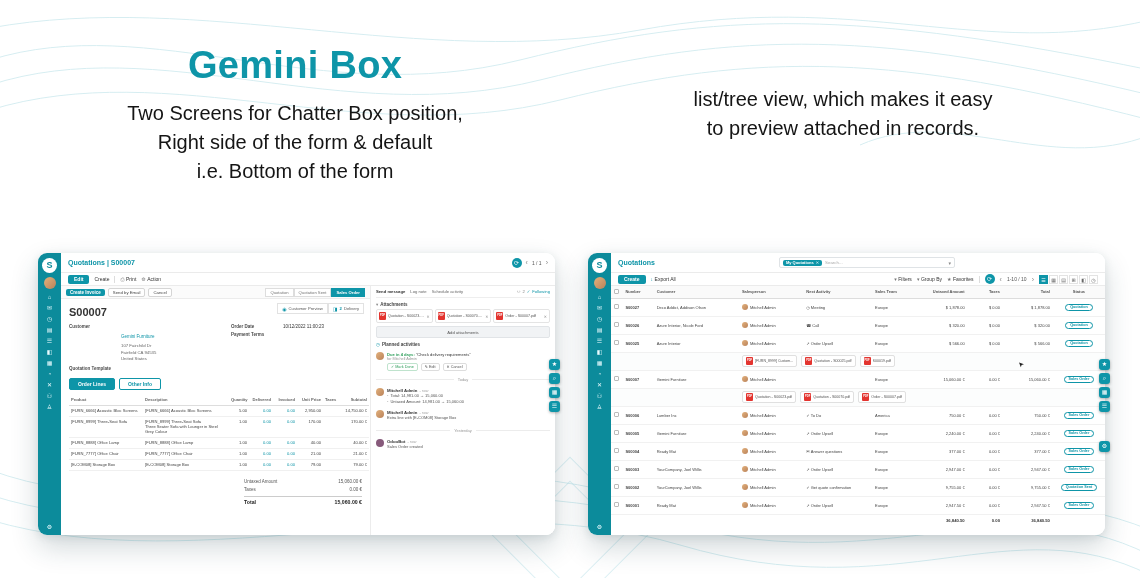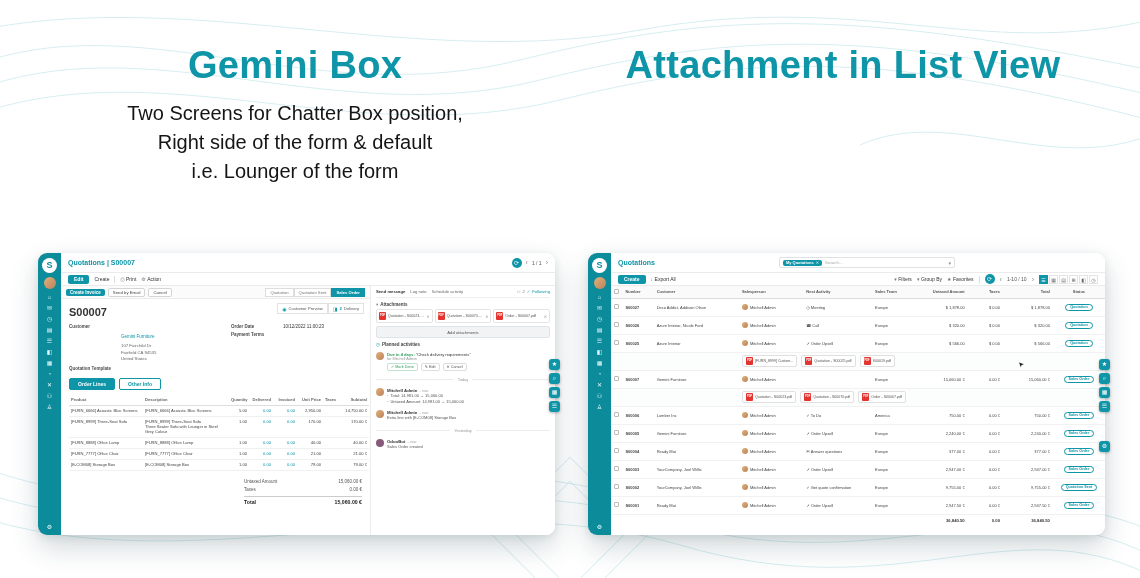--- a/index.html
+++ b/index.html
@@ -154,29 +154,29 @@
     <rect x="532" y="497" width="76" height="76" transform="rotate(45 570 535)"></rect>
   </g>
 </svg>
 </div>
 
 <section class="feature fl">
   <h1>Gemini Box</h1>
   <p class="sub">
     <span>Two Screens for Chatter Box position,</span><br>
     <span>Right side of the form &amp; default</span><br>
-    <span>i.e. Lounger of the form</span>
+    <span>i.e. Bottom of the form</span>
   </p>
 </section>
 
 <section class="feature fr">
-  <h1>Attachment in List View</h1>
   <p class="sub">
     <br>
-    <br>
+    <span>list/tree view, which makes it easy</span><br>
+    <span>to preview attached in records.</span>
   </p>
 </section>
 
 <section class="shot sl">
   <div class="app">
 
     <aside class="snav">
       <div class="logo">S</div>
       <div class="avat"></div>
       <span class="nico">⌂</span>

